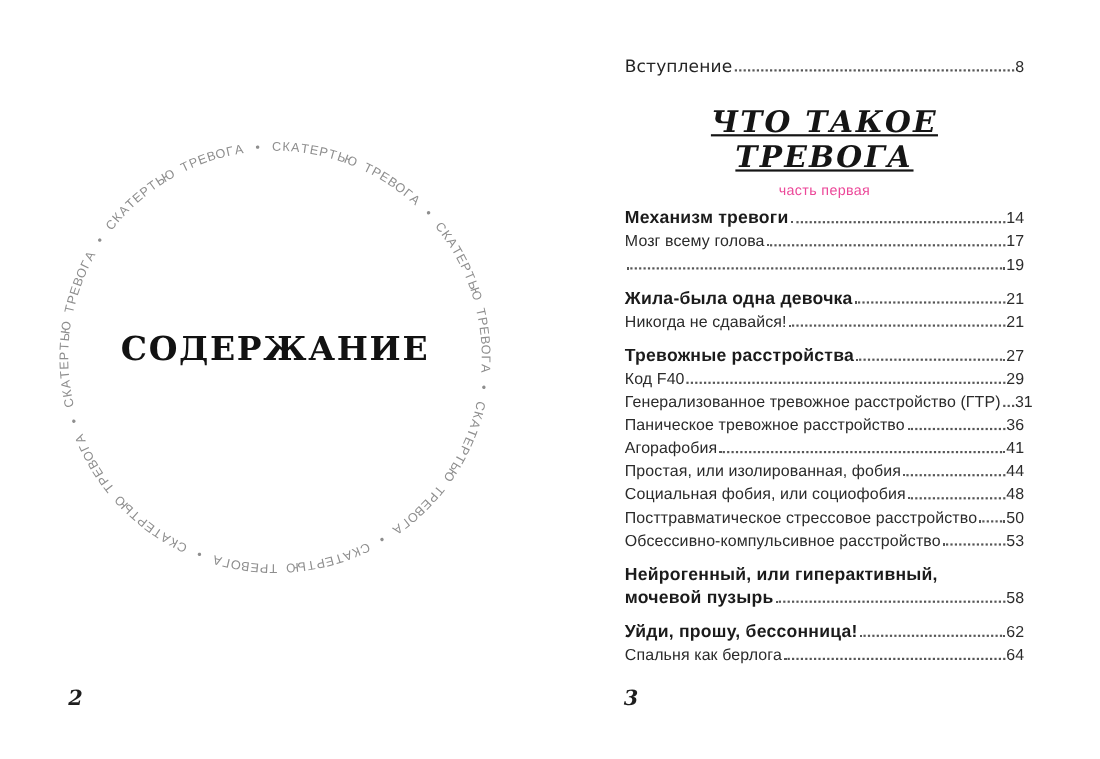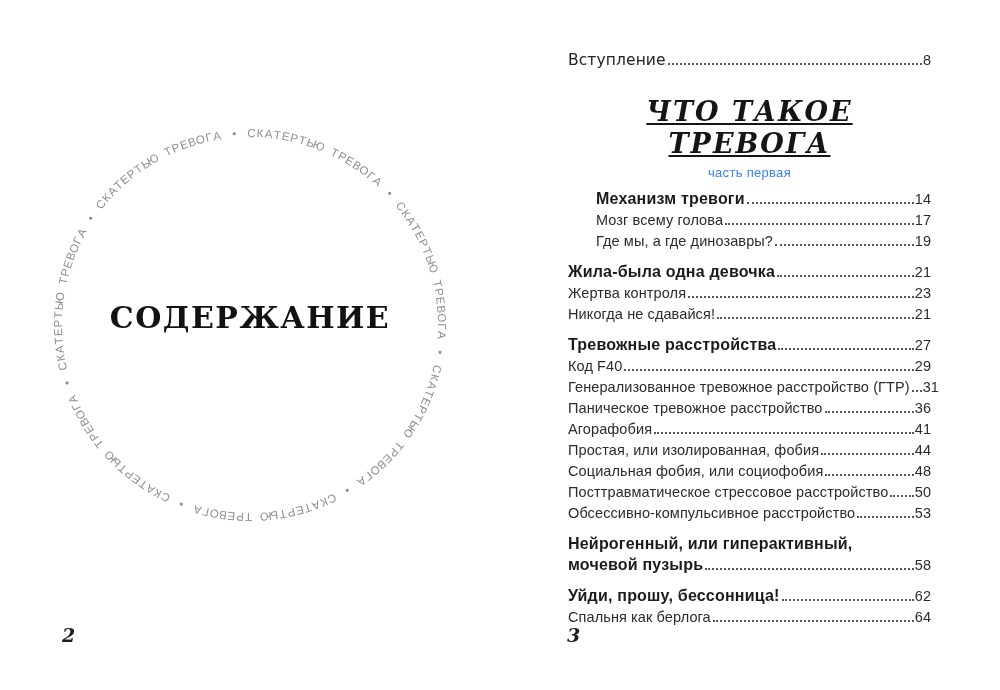--- a/index.html
+++ b/index.html
@@ -36,24 +36,24 @@
   }
   .toc-page{font-size:14.5px;font-weight:normal;color:#2b2b2b;}
   #intro-row{position:absolute;left:568px;top:50px;width:363px;}
   #intro-row .toc-label{font-family:"DejaVu Sans","Liberation Sans",sans-serif;font-size:15.5px;color:#242424;}
   #part-title{position:absolute;left:568px;top:96px;width:363px;text-align:center;}
   .part-line{
     font-family:"DejaVu Serif","Liberation Serif",serif;
     font-style:italic;font-weight:bold;font-size:27px;letter-spacing:2px;
     color:#151515;line-height:32px;text-decoration:underline;
   }
-  #part-subtitle{margin-top:5px;font-size:13px;letter-spacing:0.3px;color:#3b82f6;}
+  #part-subtitle{margin-top:5px;font-size:13px;letter-spacing:0.3px;color:#ec4899;}
   #toc-sections{position:absolute;left:568px;top:188px;width:363px;}
   .toc-section{margin-top:9px;}
-  .toc-section:first-child{margin-top:0;margin-left:28px;}
+  .toc-section:first-child{margin-top:0;}
 </style>
 </head>
 <body>
 
 <div id="page">
 
   <svg id="ring-svg" width="460" height="460" viewBox="0 0 460 460">
       <text x="83.90" y="111.69" transform="rotate(-51.00 83.90 111.69)" text-anchor="middle" class="ring-char" fill="#8e8e8e">С</text>
       <text x="89.35" y="105.25" transform="rotate(-48.43 89.35 105.25)" text-anchor="middle" class="ring-char" fill="#8e8e8e">К</text>
       <text x="95.09" y="99.07" transform="rotate(-45.86 95.09 99.07)" text-anchor="middle" class="ring-char" fill="#8e8e8e">А</text>
@@ -218,37 +218,31 @@
           <span class="toc-label">Механизм тревоги</span>
           <span class="toc-leader"></span>
           <span class="toc-page">14</span>
         </div>
         <div class="toc-row">
           <span class="toc-label">Мозг всему голова</span>
           <span class="toc-leader"></span>
           <span class="toc-page">17</span>
         </div>
         <div class="toc-row">
-          <span class="toc-label">Где мы, а где динозавры?</span>
           <span class="toc-leader"></span>
           <span class="toc-page">19</span>
         </div>
       </div>
       <div class="toc-section">
         <div class="toc-row bold">
           <span class="toc-label">Жила-была одна девочка</span>
           <span class="toc-leader"></span>
           <span class="toc-page">21</span>
         </div>
         <div class="toc-row">
-          <span class="toc-label">Жертва контроля</span>
-          <span class="toc-leader"></span>
-          <span class="toc-page">23</span>
-        </div>
-        <div class="toc-row">
           <span class="toc-label">Никогда не сдавайся!</span>
           <span class="toc-leader"></span>
           <span class="toc-page">21</span>
         </div>
       </div>
       <div class="toc-section">
         <div class="toc-row bold">
           <span class="toc-label">Тревожные расстройства</span>
           <span class="toc-leader"></span>
           <span class="toc-page">27</span>

